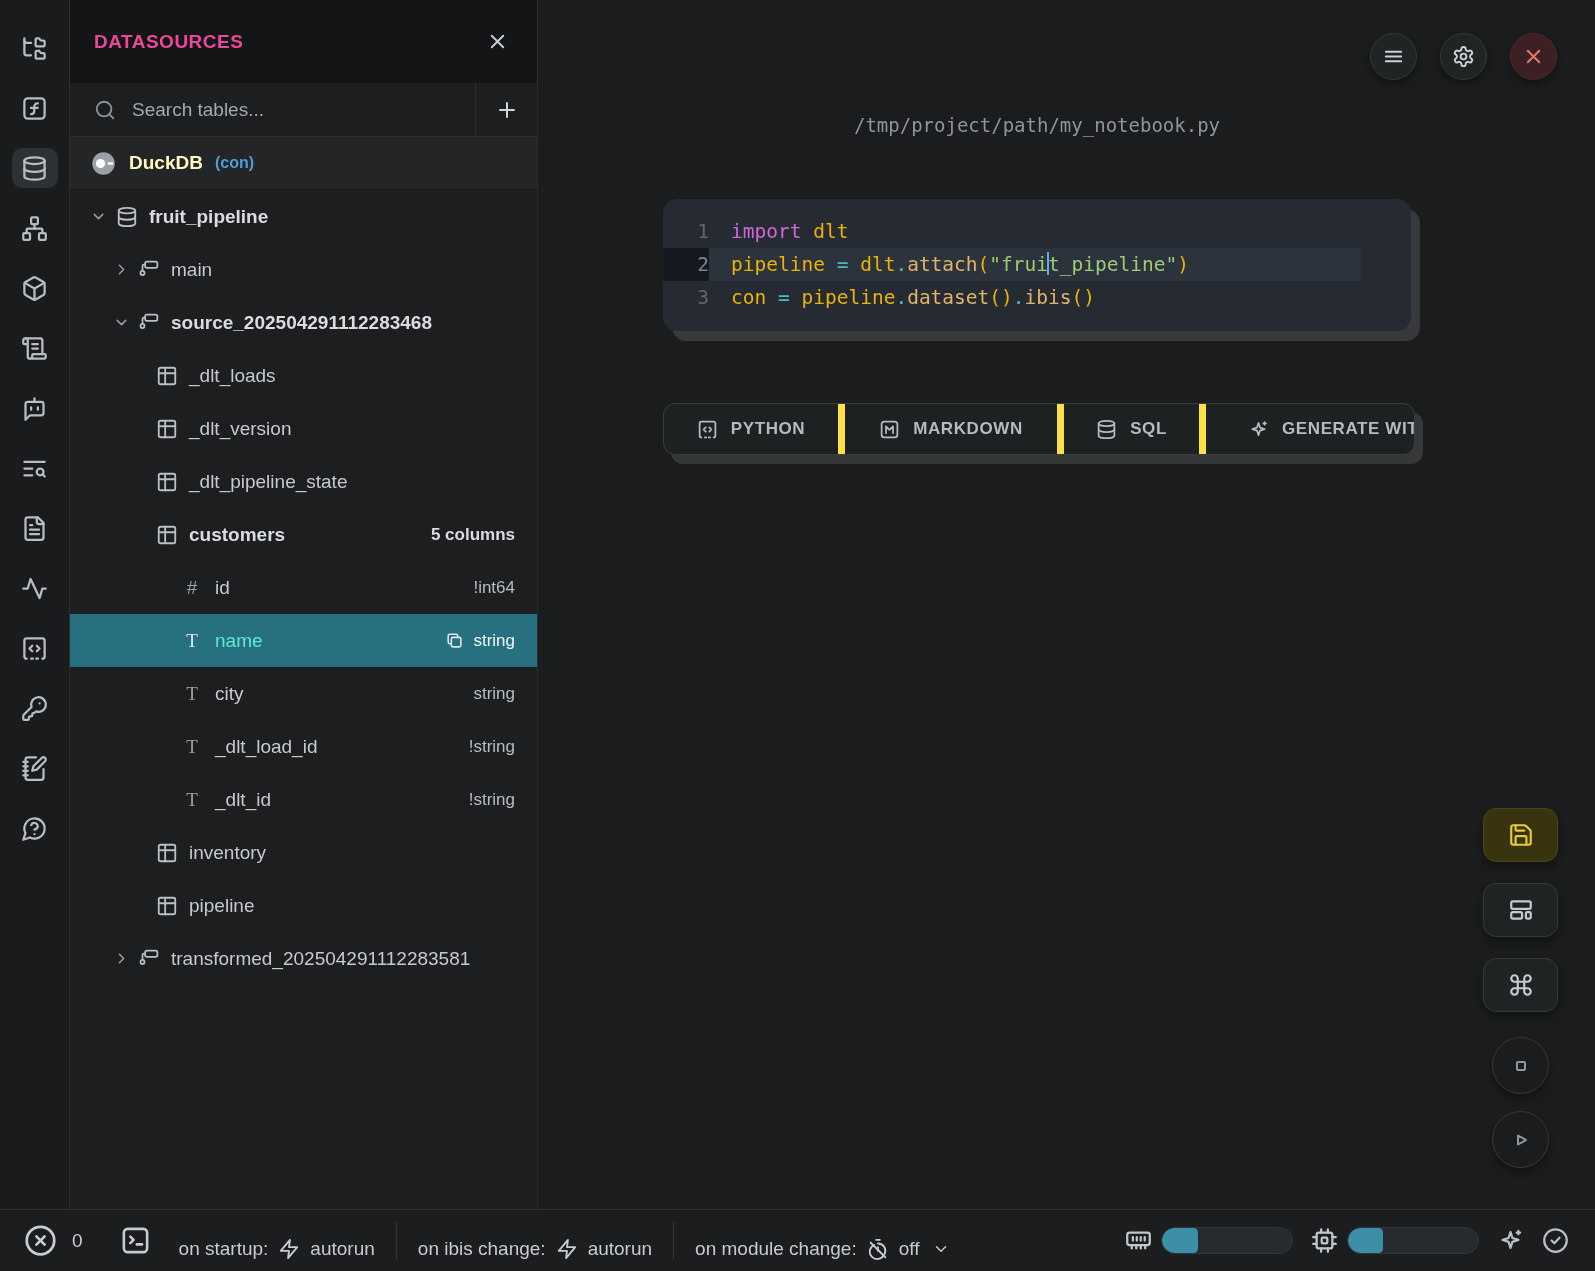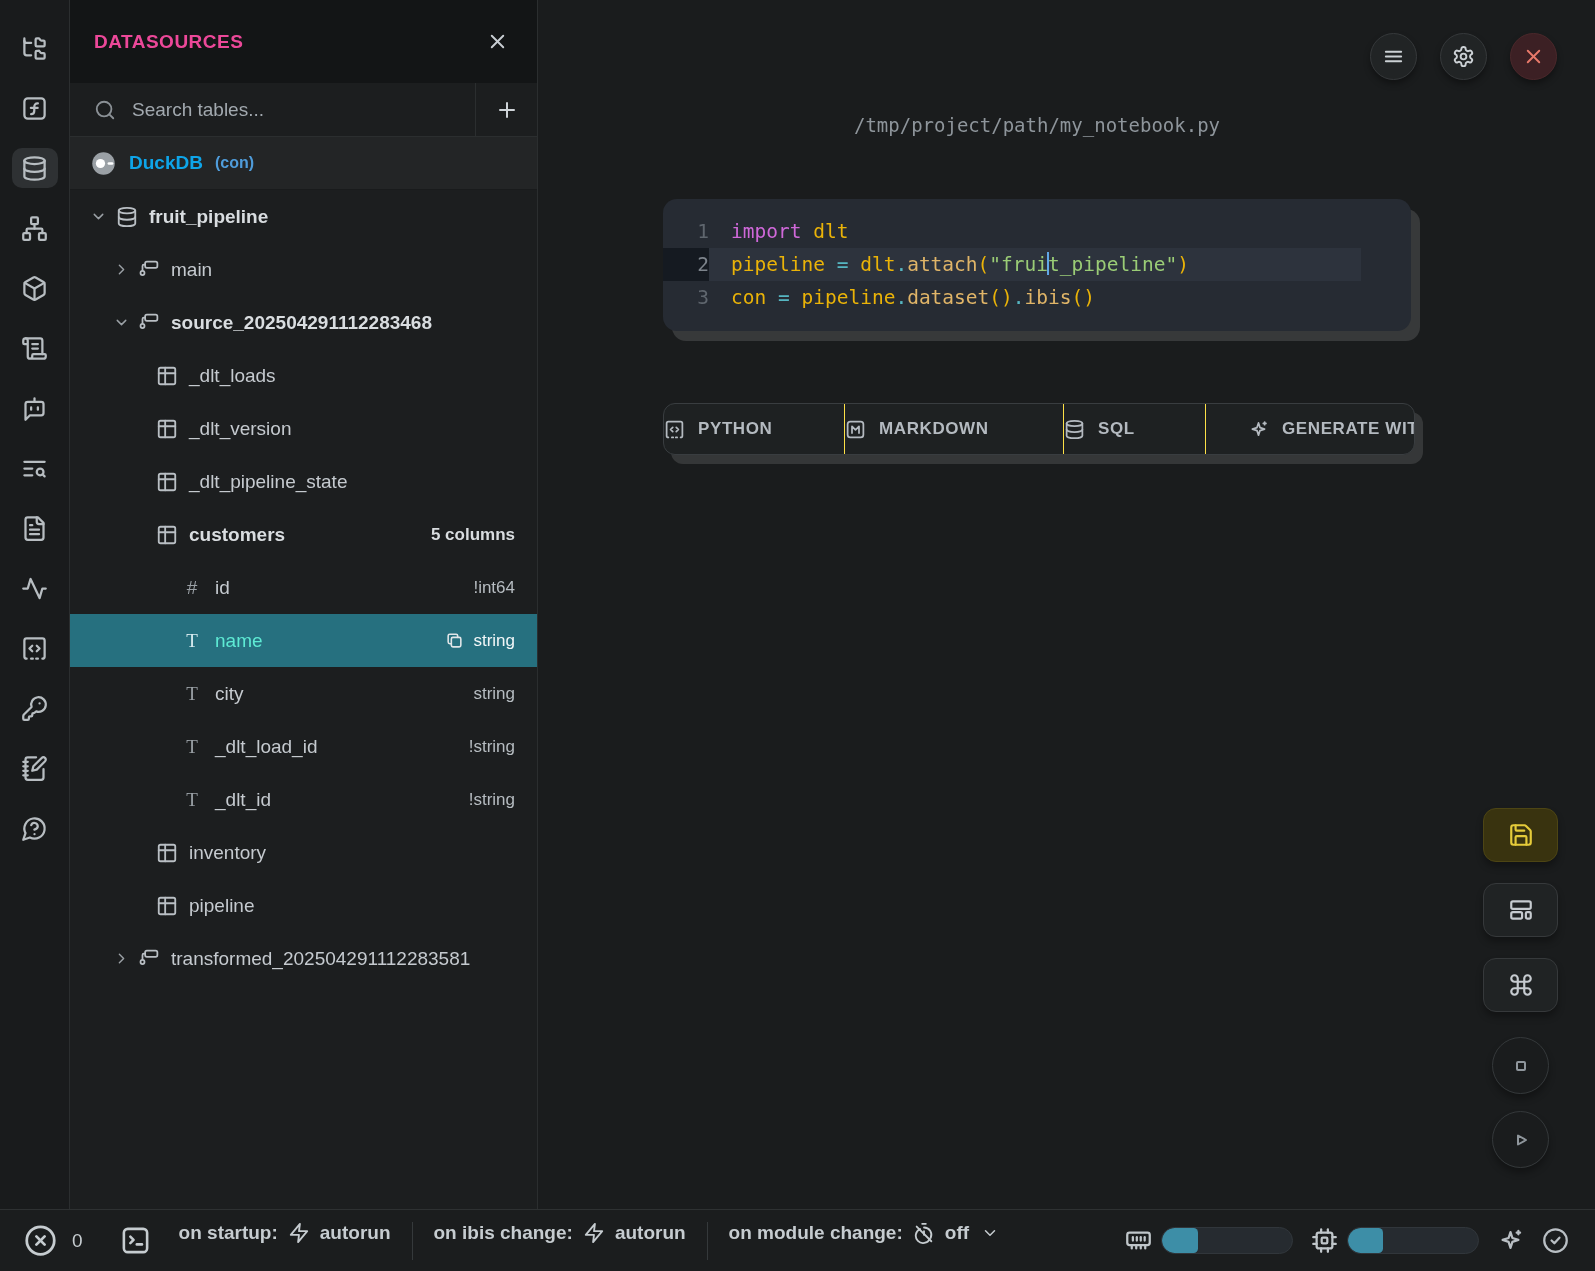--- a/index.html
+++ b/index.html
@@ -50,21 +50,21 @@
   }
   .search-input::placeholder { color:#a2a9af; }
   .add-btn { width:62px; border-left:1px solid #2b2e2f; display:flex; align-items:center; justify-content:center; }
   .add-btn svg { width:24px; height:24px; color:#cfd4d8; }
 
   .engine-row {
     height:53px; background:#232526; border-bottom:1px solid #191b1c;
     display:flex; align-items:center; gap:12px; padding:0 20px; cursor:pointer;
   }
   .duck-logo { width:27px; height:27px; }
-  .engine-name { font-weight:bold; font-size:19px; color:#0ea5e9; }
+  .engine-name { font-weight:bold; font-size:19px; color:#fef9c3; }
   .engine-con  { font-weight:bold; font-size:16px; color:var(--con-blue); }
 
   .tree-row {
     height:53px; display:flex; align-items:center; padding-right:22px;
     font-size:19px; color:#c5cacf; cursor:pointer; white-space:nowrap;
   }
   .tree-row.bold .row-label { font-weight:bold; color:#d9dde0; }
   .tree-row.selected { background:var(--sel-teal); color:#fff; }
   .tree-row.selected .row-label { color:#5eead4; }
   .chev { margin-right:9px; color:#9aa0a5; }
@@ -122,23 +122,23 @@
   .tk-pl { color:#eab308; }
   .cursor-caret { display:inline-block; width:2px; height:23px; margin:0 -1px; vertical-align:-4px; background:#61a8e8; }
 
   .cell-actions {
     position:absolute; left:125px; top:387px; width:752px; height:52px;
     background:#1e2122; border:1px solid #393d40; border-radius:12px;
     box-shadow:8px 9px 0 rgba(255,255,255,0.12);
     display:flex; overflow:hidden;
   }
   .cell-action {
-    display:flex; align-items:center; gap:13px;
+    display:flex; align-items:center; justify-content:center; gap:13px;
     font-weight:bold; font-size:17px; letter-spacing:.6px; color:#b4bac0;
-    border-right:1px solid #fde047; cursor:pointer; white-space:nowrap;
+    border-right:7px solid #fde047; cursor:pointer; white-space:nowrap;
   }
   .cell-action svg { width:21px; height:21px; flex:0 0 auto; }
   .cell-action:last-child { border-right:none; justify-content:flex-start; padding-left:42px; overflow:hidden; }
 
   .side-actions { position:absolute; left:945px; top:792px; display:flex; flex-direction:column; }
   .sq-btn {
     width:75px; height:54px; border-radius:13px; margin-bottom:21px;
     background:#202324; border:1px solid #36393b; color:#c6cbd0;
     display:flex; align-items:center; justify-content:center; cursor:pointer;
     box-shadow:0 5px 7px rgba(0,0,0,.3);
@@ -679,21 +679,21 @@
   </div>
   <button class="sb-terminal icon-btn">
     <span>
         <svg viewBox="0 0 24 24" fill="none" stroke="currentColor" stroke-width="2" stroke-linecap="round" stroke-linejoin="round">
           <rect x="3" y="3" width="18" height="18" rx="3"></rect>
           <path d="m8 9 2.5 2.5L8 14"></path>
           <path d="M13 15h4"></path>
         </svg>
       </span>
   </button>
-  <div id="sb-groups" style="display:flex;align-items:flex-start;font-weight:bold;">
+  <div id="sb-groups" style="display:flex;align-items:flex-end;">
       <div class="sb-group">
         <span>on startup:</span>
         <span>
           <svg viewBox="0 0 24 24" fill="none" stroke="currentColor" stroke-width="2" stroke-linecap="round" stroke-linejoin="round">
             <path d="M13 2 3 14h9l-1 8 10-12h-9l1-8z"></path>
           </svg>
         </span>
         <span>autorun</span>
       </div>
       <div class="sb-div"></div>

